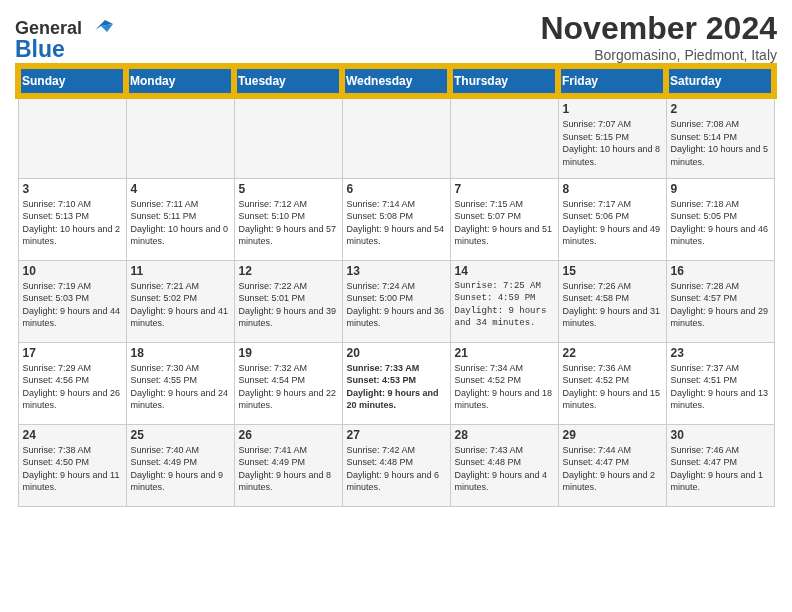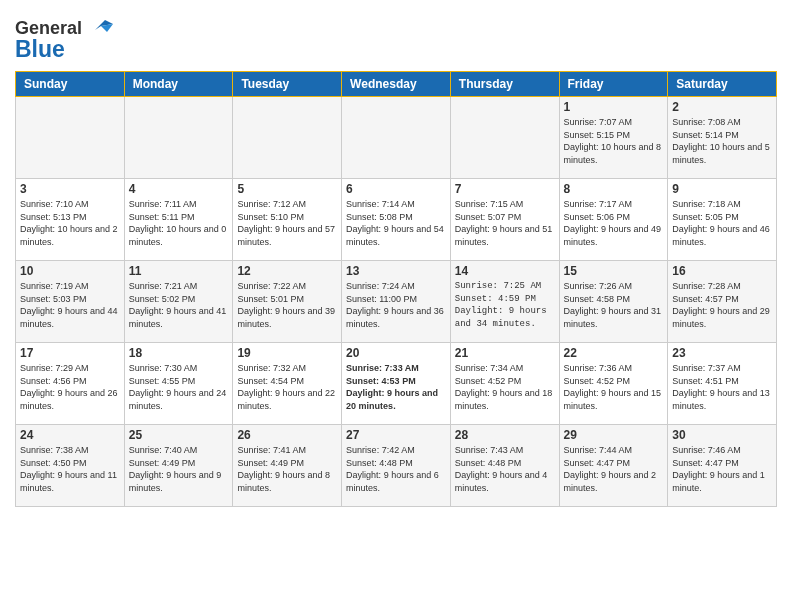--- a/index.html
+++ b/index.html
@@ -11,21 +11,21 @@
       overflow: hidden;
     }
     .container {
       width: 792px;
       padding: 10px 15px 5px 15px;
     }
     .header {
       display: flex;
       align-items: flex-start;
       justify-content: space-between;
-      margin-bottom: 8px;
+      margin-bottom: 0;
     }
     .logo {
       display: flex;
       align-items: center;
       margin-top: 4px;
     }
     .title-block {
       text-align: right;
     }
     .month-title {
@@ -39,24 +39,24 @@
     }
     table {
       width: 100%;
       border-collapse: collapse;
       table-layout: fixed;
     }
     thead tr th {
       background-color: #1a6ab1;
       color: #fff;
       text-align: left;
-      padding: 5px 8px;
+      padding: 5px 1px;
       font-size: 12px;
       font-weight: bold;
-      border: 1px solid #eab308;
+      border: 6px solid #eab308;
     }
     tbody tr td {
       vertical-align: top;
       border: 1px solid #ccc;
       padding: 3px 4px;
       font-size: 9.5px;
       color: #333;
       height: 82px;
     }
     tbody tr:nth-child(odd) td {
@@ -90,20 +90,24 @@
         <div style="display:flex; align-items:center;">
           <span style="font-size:18px; font-weight:bold; color:#333;">General</span>
           <svg width="30" height="30" viewBox="0 0 30 30" style="margin-left:3px; margin-top:-2px;">
             <polygon points="10,18 20,8 28,12 16,14" fill="#1a6ab1"></polygon>
             <polygon points="16,14 28,12 22,20" fill="#2a8ad4"></polygon>
           </svg>
         </div>
         <span style="font-size:23px; font-weight:bold; color:#1a6ab1; margin-top:-6px; margin-left:0;">Blue</span>
       </div>
     </div>
+    <div class="title-block">
+      <div class="month-title">November 2024</div>
+      <div class="subtitle">Borgomasino, Piedmont, Italy</div>
+    </div>
   </div>
 
   <table>
     <thead>
       <tr>
         <th>Sunday</th>
         <th>Monday</th>
         <th>Tuesday</th>
         <th>Wednesday</th>
         <th>Thursday</th>
@@ -190,21 +194,21 @@
           </td>
           <td>
             <span class="day-number">12</span>
             <div class="day-info" style="white-space: pre-line;">Sunrise: 7:22 AM
 Sunset: 5:01 PM
 Daylight: 9 hours and 39 minutes.</div>
           </td>
           <td>
             <span class="day-number">13</span>
             <div class="day-info" style="white-space: pre-line;">Sunrise: 7:24 AM
-Sunset: 11:00 PM
+Sunset: 5:00 PM
 Daylight: 9 hours and 36 minutes.</div>
           </td>
           <td>
             <span class="day-number">14</span>
             <div class="day-info" style="white-space: pre-line; font-family: Liberation Mono, monospace;">Sunrise: 7:25 AM
 Sunset: 4:59 PM
 Daylight: 9 hours and 34 minutes.</div>
           </td>
           <td>
             <span class="day-number">15</span>

